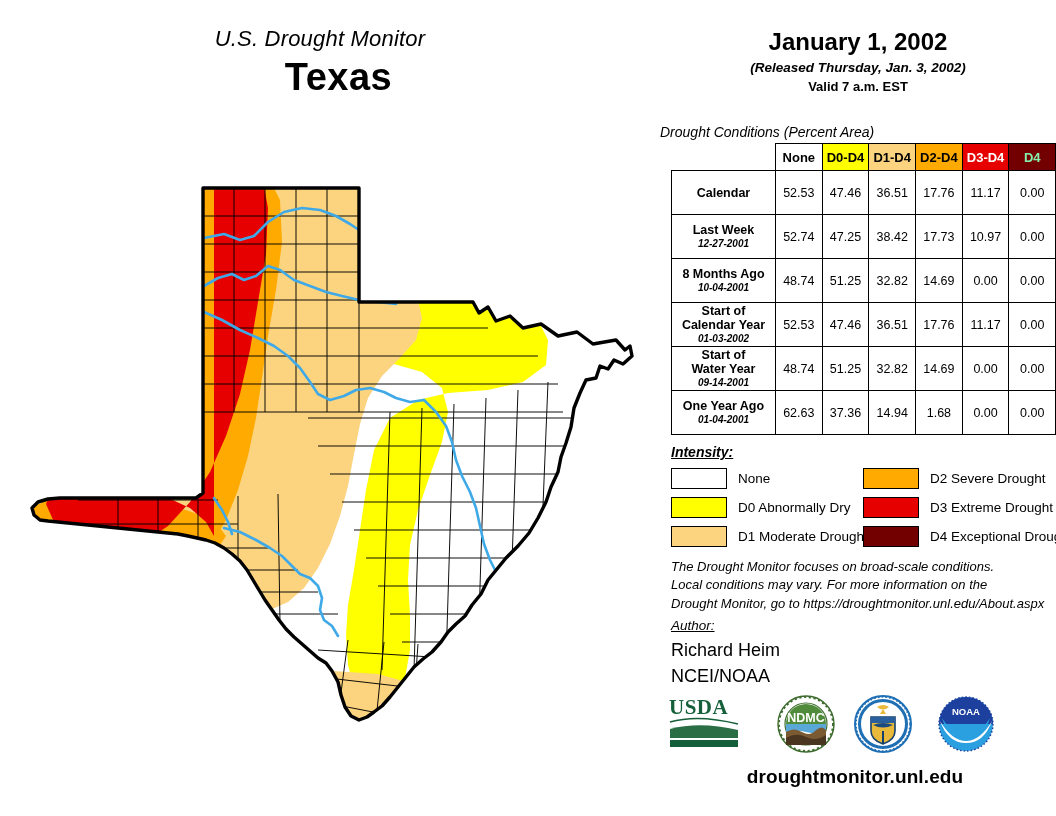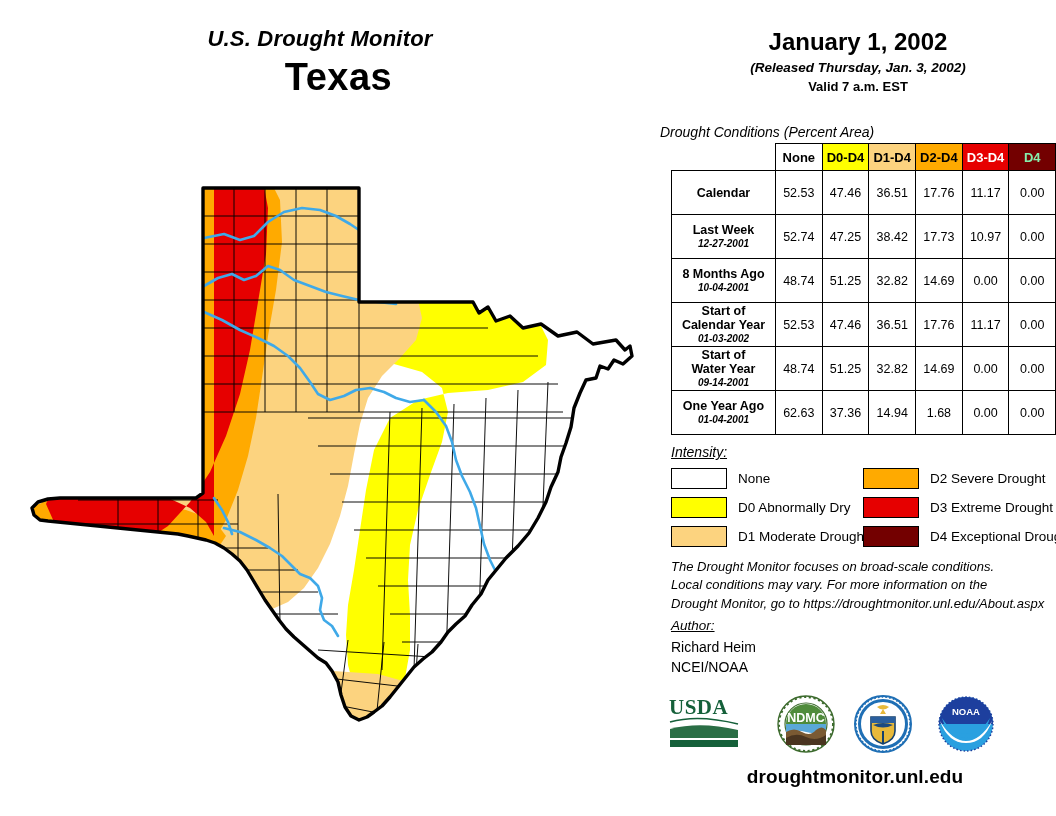--- a/index.html
+++ b/index.html
@@ -3,21 +3,21 @@
 <meta charset="utf-8">
 <style>
   html,body{margin:0;padding:0;background:#ffffff;}
   body{width:1056px;height:816px;position:relative;overflow:hidden;
        font-family:"Liberation Sans","DejaVu Sans",sans-serif;color:#000;}
 
   
   #map-panel{position:absolute;left:0;top:0;width:660px;height:816px;}
 
   #title-block{position:absolute;left:0;top:26px;width:640px;text-align:center;}
-  #dm-title{font-size:22px;font-weight:bold;font-style:italic;letter-spacing:.2px;}
+  #dm-title{font-size:22px;font-weight:normal;font-style:italic;letter-spacing:.2px;}
   #state-title{font-size:38px;font-weight:bold;margin-top:4px;letter-spacing:.5px;padding-left:37px;}
 
   #map-wrap{position:absolute;left:18px;top:150px;width:630px;height:620px;}
   #map-svg{display:block;width:630px;height:620px;}
 
   
   #info-panel{position:absolute;left:660px;top:0;width:396px;height:816px;}
 
   #date-block{position:absolute;left:0;top:28px;width:396px;text-align:center;}
   #issue-date{font-size:24px;font-weight:bold;}
@@ -34,34 +34,34 @@
   #cond-table thead th{height:26px;font-weight:bold;font-size:13px;}
   #cond-table tbody td{height:43px;}
   .rowlab{width:104px;font-weight:bold;font-size:12.5px;line-height:1.12;}
   .rowlab .sub{display:block;font-size:10px;font-style:italic;font-weight:bold;
                margin-top:1px;}
   .valcell{width:46px;}
   .hdr-blank{border:none !important;}
 
   
   #intensity-head{position:absolute;left:11px;top:444px;font-size:14px;
-                  font-style:italic;font-weight:normal;text-decoration:underline;}
+                  font-style:italic;font-weight:bold;text-decoration:underline;}
   #legend{position:absolute;left:11px;top:466px;width:380px;}
   .leg-col{position:absolute;top:0;}
   .leg-col.c1{left:0;}
   .leg-col.c2{left:192px;}
   .leg-row{display:flex;align-items:center;height:24px;margin-bottom:5px;}
   .swatch{width:54px;height:19px;border:1.4px solid #000;flex:none;}
   .leg-label{margin-left:11px;font-size:13.5px;white-space:nowrap;}
 
   #disclaimer{position:absolute;left:11px;top:558px;width:380px;
               font-size:13px;font-style:italic;line-height:1.42;}
   #author-head{position:absolute;left:11px;top:618px;font-size:13.5px;
                font-style:italic;text-decoration:underline;}
-  #author-lines{position:absolute;left:11px;top:637px;font-size:14px;line-height:1.45;}
+  #author-lines{position:absolute;left:11px;top:637px;font-size:18px;line-height:1.45;}
 
   
   #logos{position:absolute;left:8px;top:694px;width:386px;height:68px;}
   .logo{position:absolute;top:0;}
   #logo-usda{left:0;}
   #logo-ndmc{left:108px;}
   #logo-usdc{left:185px;}
   #logo-noaa{left:268px;}
   #site-url{position:absolute;left:0;top:766px;width:390px;text-align:center;
             font-size:19px;font-weight:bold;letter-spacing:.1px;}

